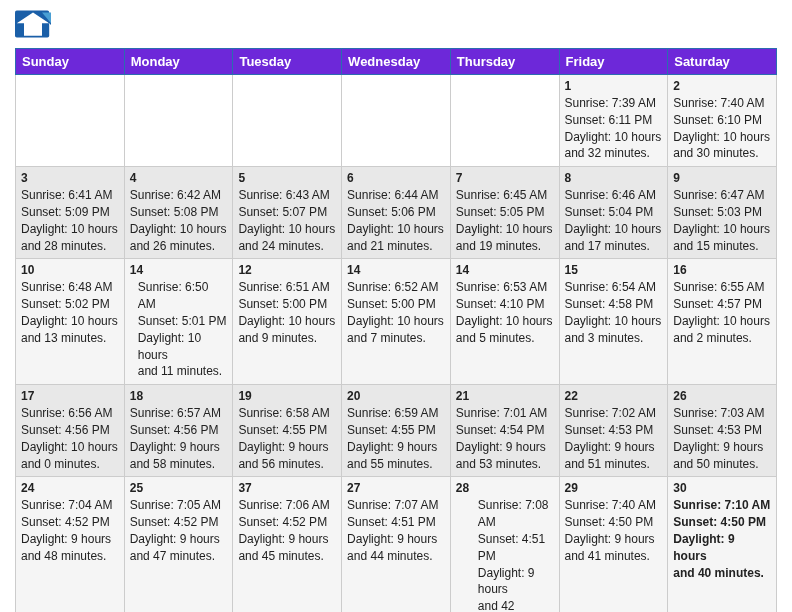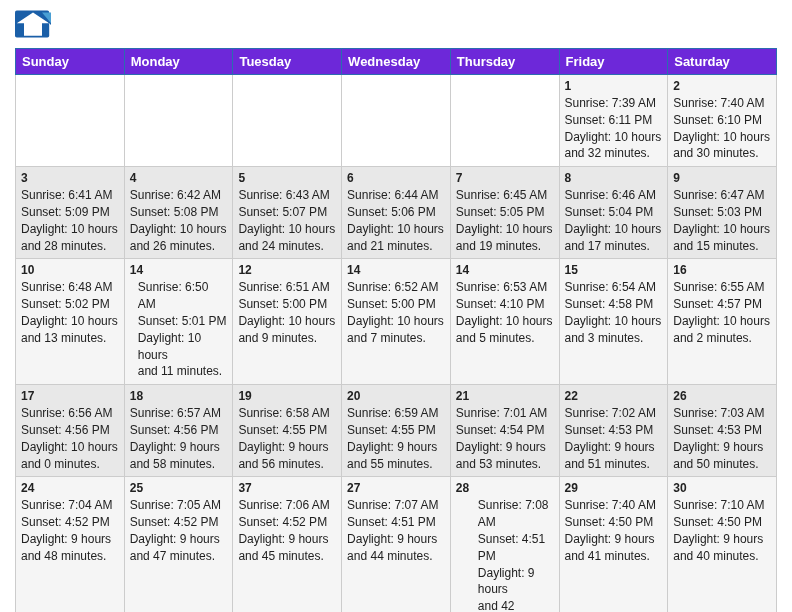--- a/index.html
+++ b/index.html
@@ -335,20 +335,20 @@
         </td>
         <td>
           <span class="day-num">29</span>
           <div class="day-info" style="white-space: pre-line;">Sunrise: 7:40 AM
 Sunset: 4:50 PM
 Daylight: 9 hours
 and 41 minutes.</div>
         </td>
         <td>
           <span class="day-num">30</span>
-          <div class="day-info" style="white-space: pre-line;">Sunrise: 7:10 AM
+          <div class="day-info" style="white-space: pre-line; font-weight: bold;">Sunrise: 7:10 AM
 Sunset: 4:50 PM
 Daylight: 9 hours
 and 40 minutes.</div>
         </td>
       </tr>
     </tbody>
 </table>
 
 </body></html>

